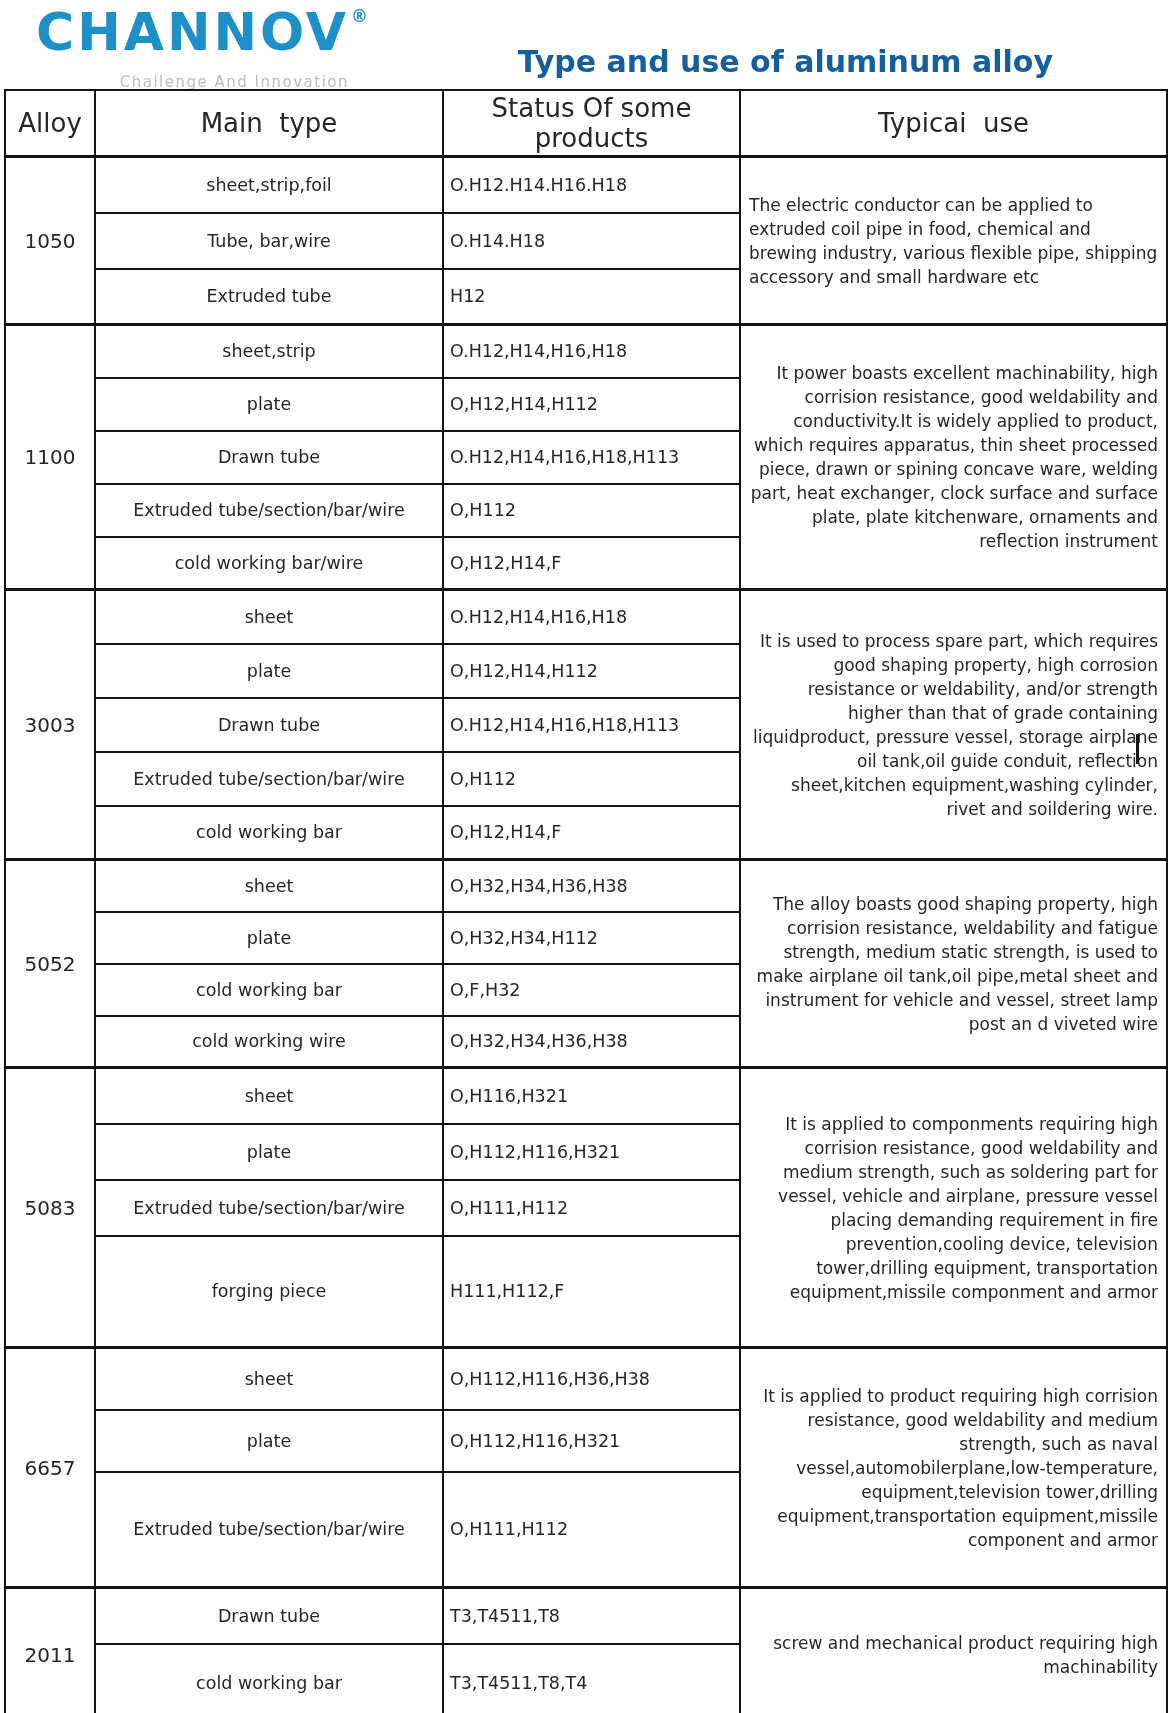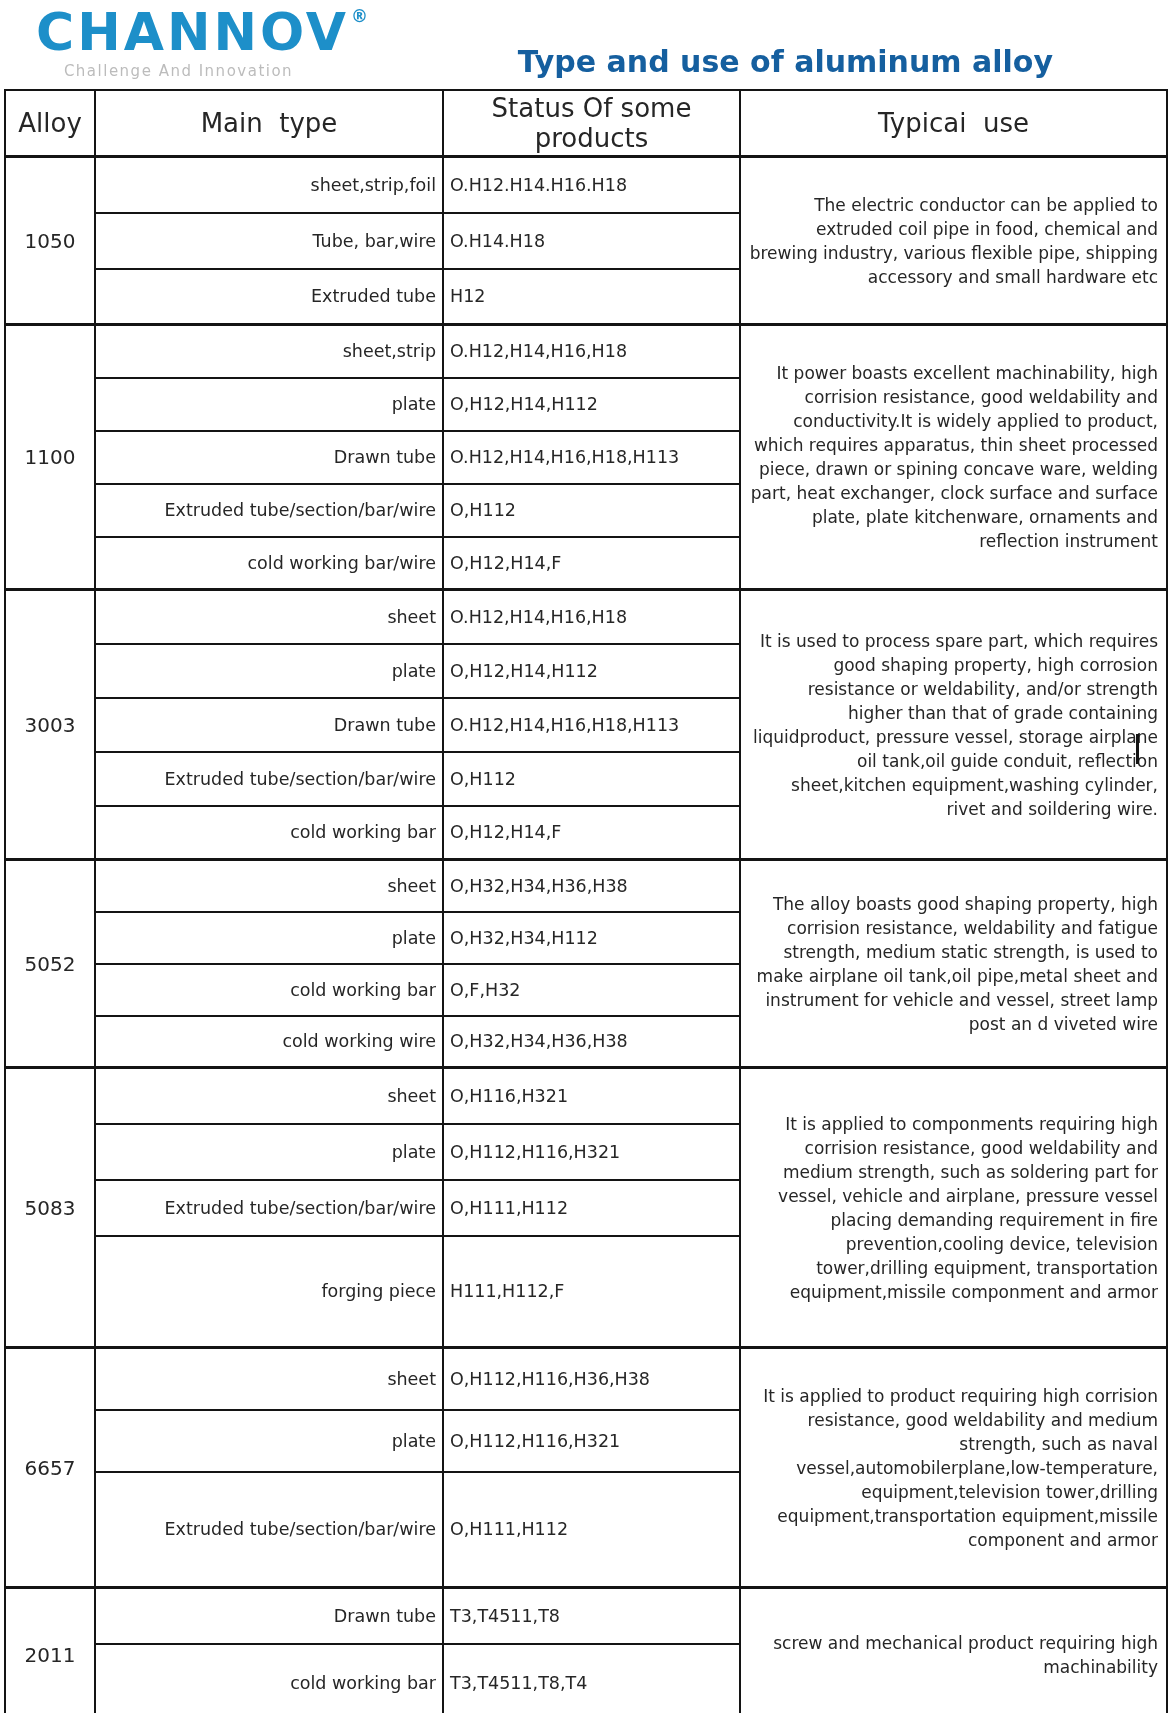--- a/index.html
+++ b/index.html
@@ -12,39 +12,39 @@
   *{box-sizing:border-box;}
   html,body{margin:0;padding:0;background:#ffffff;}
   body{font-family:"DejaVu Sans","Liberation Sans",sans-serif;color:var(--text);}
   .page{position:relative;width:1170px;height:1713px;background:#fff;overflow:hidden;}
 
   
   .brand{position:absolute;left:8px;top:6px;width:345px;}
   .logo-row{white-space:nowrap;line-height:1;}
   .logo{font-size:52px;font-weight:800;letter-spacing:3px;color:var(--logo-blue);margin-left:28px;}
   .reg{font-size:17px;font-weight:700;color:var(--logo-blue);vertical-align:28px;margin-left:2px;}
-  .tagline{margin-top:4px;text-align:center;font-size:15px;letter-spacing:1.5px;color:var(--tagline-gray);padding-right:4px;}
+  .tagline{margin-top:15px;text-align:right;font-size:15px;letter-spacing:1.5px;color:var(--tagline-gray);padding-right:4px;}
   .title{position:absolute;left:505px;top:36px;margin:8px;width:540px;text-align:right;
          font-size:30px;font-weight:700;color:var(--title-blue);letter-spacing:0px;}
 
   
   table.alloy-table{
     position:absolute;left:4px;top:89px;width:1162px;
     border-collapse:collapse;table-layout:fixed;
     border:2px solid var(--border);
   }
   td,th{border:2px solid var(--border);padding:2px 6px;vertical-align:middle;
         font-size:17.5px;color:var(--text);overflow:hidden;}
   th{font-weight:400;font-size:26px;text-align:center;white-space:pre-wrap;}
   tr.sec > td{border-top:3px solid var(--border);}
   td.alloy{text-align:center;font-size:20px;}
-  td.mtype{text-align:right;}
+  td.mtype{text-align:center;}
   td.status{text-align:left;}
   td.use{font-size:17px;line-height:24px;text-align:right;padding:3px 8px;}
-  td.use.left{text-align:right;margin-top:15px;}
+  td.use.left{text-align:left;margin-top:15px;}
 
   .stray-mark{position:absolute;left:1136px;top:734px;width:3px;height:30px;background:var(--border);}
 </style>
 </head>
 <body>
 
 <div class="page">
 
   <div class="brand">
     <div class="logo-row">

